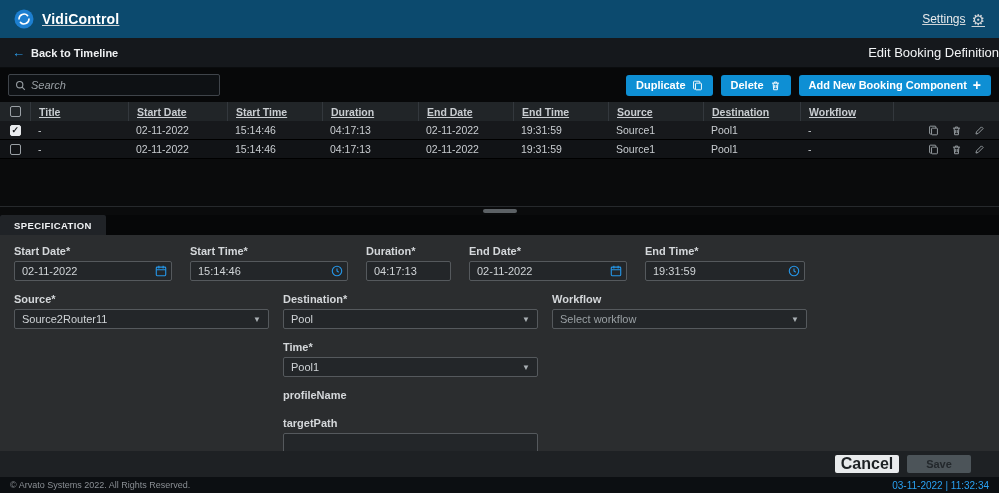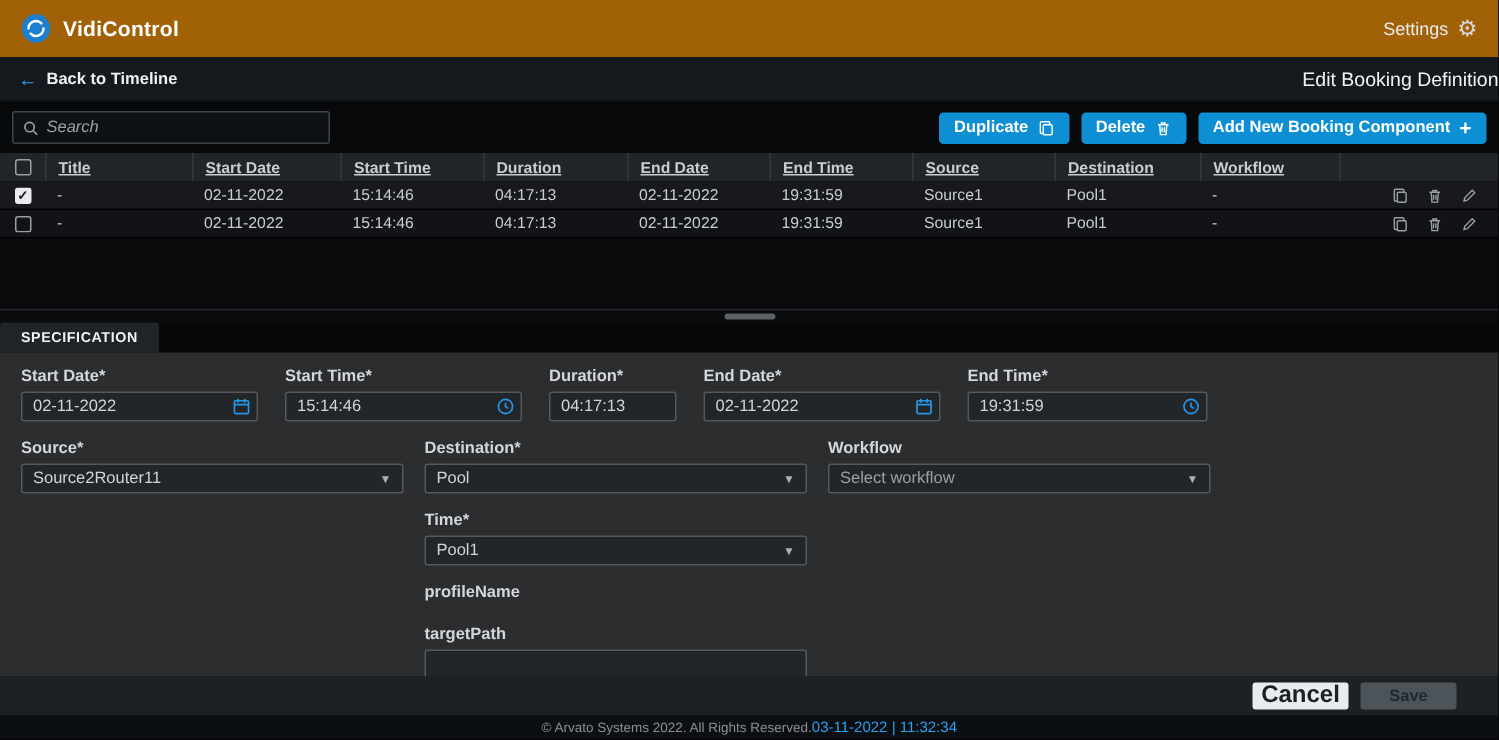--- a/index.html
+++ b/index.html
@@ -1,21 +1,21 @@
 <!DOCTYPE html>
 <html><head>
 <meta charset="utf-8">
 <style>
   * { box-sizing: border-box; margin: 0; padding: 0; }
   html,body { width: 999px; height: 493px; overflow: hidden; background:#000; }
   body { font-family: "Liberation Sans", sans-serif; color:#cfd3d6; }
   .app { width:999px; height:493px; display:flex; flex-direction:column; background:#0a0b0c; }
 
   
-  .topbar { height:38px; background:#a16207; display:flex; align-items:center; justify-content:space-between; padding:0 14px; flex:0 0 auto; }
+  .topbar { height:38px; background:#0c4a6e; display:flex; align-items:center; justify-content:space-between; padding:0 14px; flex:0 0 auto;text-decoration:underline; }
   .brand { display:flex; align-items:center; gap:8px; }
   .brand .logo { width:20px; height:20px; display:inline-flex; }
   .brand-name { color:#fff; font-size:14px; font-weight:bold; letter-spacing:.2px; }
   .settings { display:flex; align-items:center; gap:6px; color:#e8eaec; font-size:12px; cursor:pointer; }
   .settings .gear { font-size:15px; line-height:1; color:#d4d7da; }
 
   
   .subheader { height:30px; background:#15181c; position:relative; display:flex; align-items:center; padding:0 12px; flex:0 0 auto; border-bottom:1px solid #0a0c0e; }
   .back { display:flex; align-items:center; gap:6px; font-size:11px; font-weight:bold; color:#eef0f2; cursor:pointer; z-index:2; }
   .back .arrow { color:#2ba0f0; font-size:13px; }
@@ -70,21 +70,21 @@
   .select.ph .val { color:#9aa0a4; }
   .w158 { width:158px; } .w85 { width:85px; } .w160 { width:160px; } .w255 { width:255px; }
   .indent { margin-left:269px; }
 
   
   .actionbar { height:26px; background:#1e2124; display:flex; align-items:center; justify-content:flex-end; gap:8px; padding-right:28px; flex:0 0 auto; }
   .btn-cancel { width:64px; height:18px; background:#e9ebed; color:#1d2124; border:none; border-radius:2px; font-size:16px; font-weight:bold; cursor:pointer; font-family:"Liberation Sans", sans-serif; }
   .btn-save { width:64px; height:18px; background:#4c5459; color:#23282c; border:none; border-radius:2px; font-size:11px; font-weight:bold; cursor:default; font-family:"Liberation Sans", sans-serif; }
 
   
-  .footer { height:16px; background:#0c0f12; display:flex; align-items:center; justify-content:center; padding:0 10px; flex:0 0 auto; }
+  .footer { height:16px; background:#0c0f12; display:flex; align-items:center; justify-content:space-between; padding:0 10px; flex:0 0 auto; }
   .copyright { font-size:9px; color:#8a8f94; }
   .datetime { font-size:10px; font-weight:normal; color:#2aa1f1; }
 </style>
 </head>
 <body>
 
 <div class="app">
 
   <header class="topbar">
     <div class="brand">

